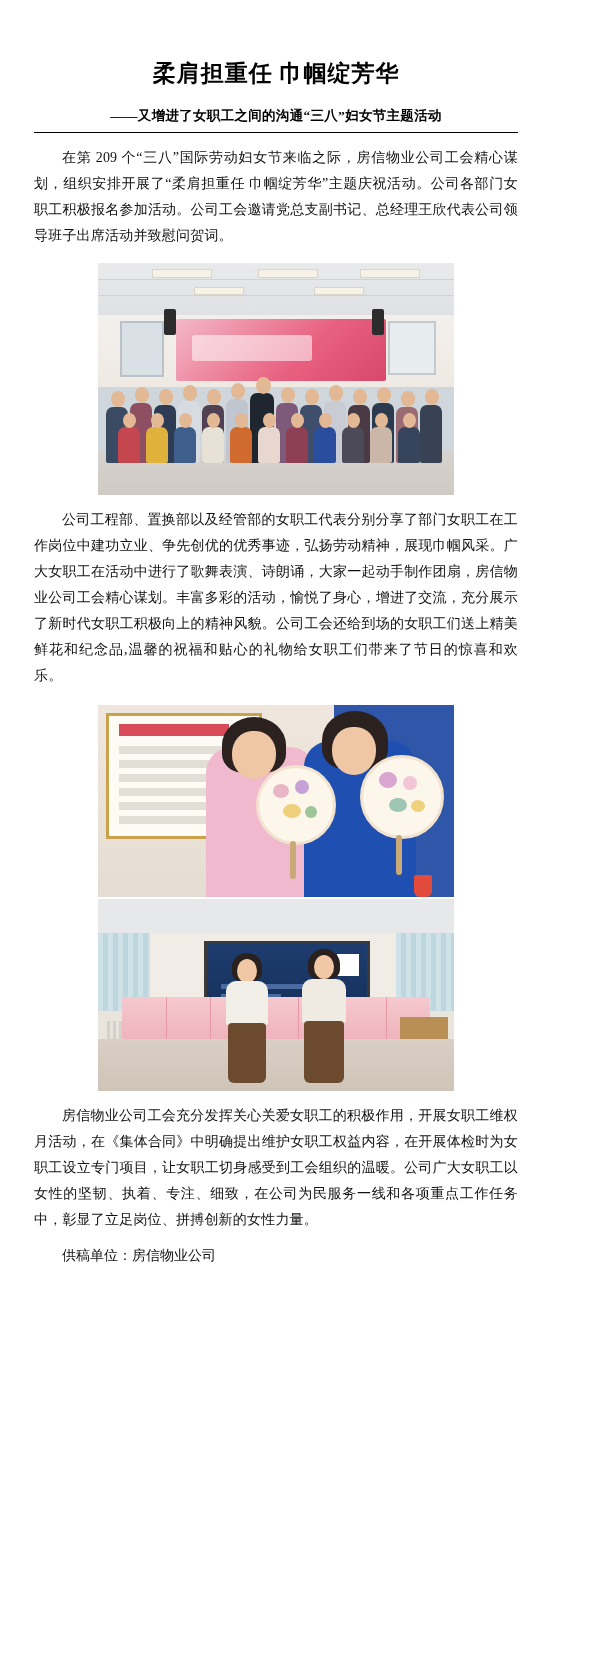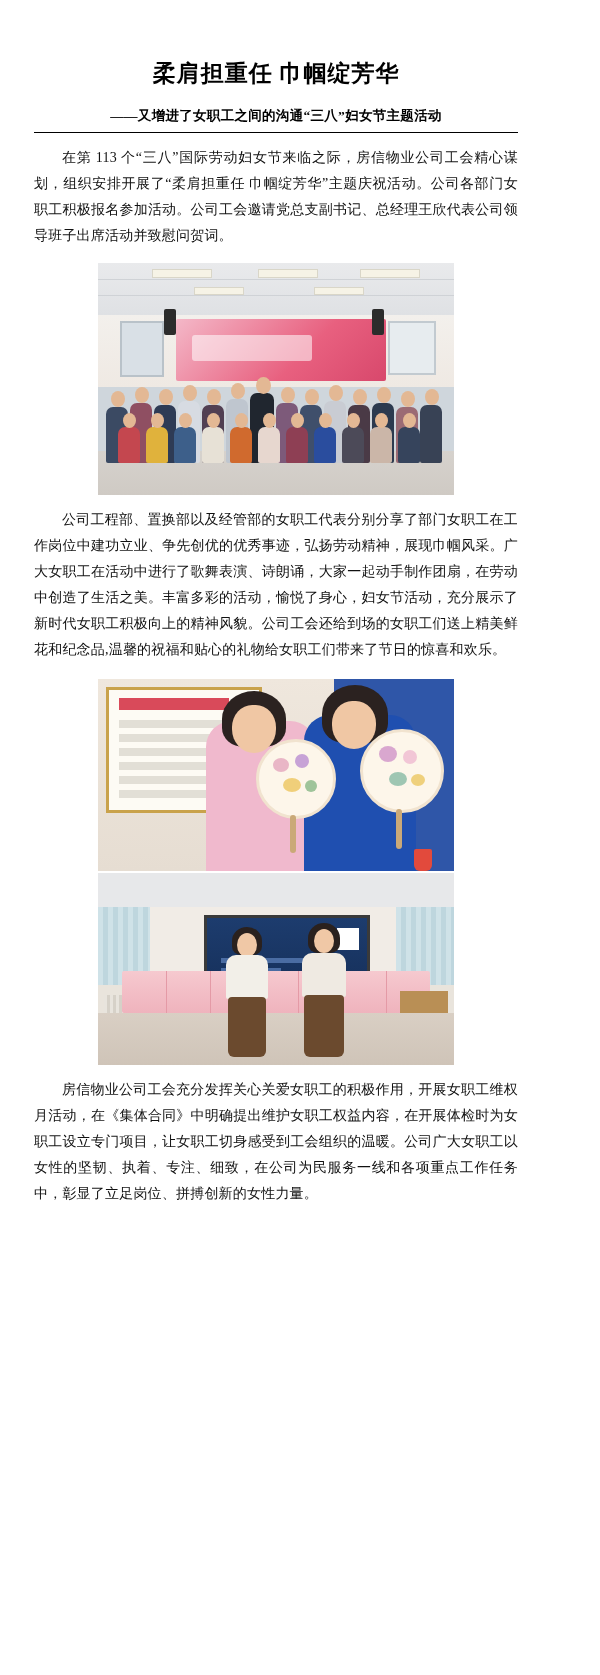--- a/index.html
+++ b/index.html
@@ -142,21 +142,21 @@
 </head>
 <body>
 
 <div class="page">
 
   <h1 class="title">柔肩担重任 巾帼绽芳华</h1>
 
   <div class="subtitle">——又增进了女职工之间的沟通“三八”妇女节主题活动</div>
   <div class="divider"></div>
 
-  <p class="body-text">在第 113 个“三八”国际劳动妇女节来临之际，房信物业公司工会精心谋划，组织安排开展了“柔肩担重任  巾帼绽芳华”主题庆祝活动。公司各部门女职工积极报名参加活动。公司工会邀请党总支副书记、总经理王欣代表公司领导班子出席活动并致慰问贺词。</p>
+  <p class="body-text">在第 209 个“三八”国际劳动妇女节来临之际，房信物业公司工会精心谋划，组织安排开展了“柔肩担重任  巾帼绽芳华”主题庆祝活动。公司各部门女职工积极报名参加活动。公司工会邀请党总支副书记、总经理王欣代表公司领导班子出席活动并致慰问贺词。</p>
 
   <div class="figure fig1">
     <div class="f1-ceil">
       <div class="panelline" style="top:16px;"></div>
       <div class="panelline" style="top:32px;"></div>
       <div class="f1-light" style="left:54px; top:6px; width:58px; height:7px;"></div>
       <div class="f1-light" style="left:160px; top:6px; width:58px; height:7px;"></div>
       <div class="f1-light" style="left:262px; top:6px; width:58px; height:7px;"></div>
       <div class="f1-light" style="left:96px; top:24px; width:48px; height:6px;"></div>
       <div class="f1-light" style="left:216px; top:24px; width:48px; height:6px;"></div>
@@ -216,21 +216,21 @@
         <div class="f1-head" style="left:221px;top:46px; width:13px; height:15px;"></div>
       <div class="f1-p" style="left:244px;width:22px; height:36px; background:#4c4a58;"></div>
         <div class="f1-head" style="left:249px;top:46px; width:13px; height:15px;"></div>
       <div class="f1-p" style="left:272px;width:22px; height:36px; background:#cbb6a8;"></div>
         <div class="f1-head" style="left:277px;top:46px; width:13px; height:15px;"></div>
       <div class="f1-p" style="left:300px;width:22px; height:36px; background:#36445c;"></div>
         <div class="f1-head" style="left:305px;top:46px; width:13px; height:15px;"></div>
     </div>
   </div>
 
-  <p class="body-text">公司工程部、置换部以及经管部的女职工代表分别分享了部门女职工在工作岗位中建功立业、争先创优的优秀事迹，弘扬劳动精神，展现巾帼风采。广大女职工在活动中进行了歌舞表演、诗朗诵，大家一起动手制作团扇，在劳动中创造了生活之美。丰富多彩的活动，愉悦了身心，妇女节活动，充分展示了新时代女职工积极向上的精神风貌。公司工会还给到场的女职工们送上精美鲜花和纪念品,温馨的祝福和贴心的礼物给女职工们带来了节日的惊喜和欢乐。</p>
+  <p class="body-text">公司工程部、置换部以及经管部的女职工代表分别分享了部门女职工在工作岗位中建功立业、争先创优的优秀事迹，弘扬劳动精神，展现巾帼风采。广大女职工在活动中进行了歌舞表演、诗朗诵，大家一起动手制作团扇，房信物业公司工会精心谋划。丰富多彩的活动，愉悦了身心，增进了交流，充分展示了新时代女职工积极向上的精神风貌。公司工会还给到场的女职工们送上精美鲜花和纪念品,温馨的祝福和贴心的礼物给女职工们带来了节日的惊喜和欢乐。</p>
 
   <div class="figure fig2">
     <div class="f2-bg"></div>
     <div class="f2-wallR"></div>
     <div class="f2-board">
       <div class="hdr"></div>
       <div class="row" style="top:30px; width:128px;"></div>
       <div class="row" style="top:44px; width:128px;"></div>
       <div class="row" style="top:58px; width:128px;"></div>
       <div class="row" style="top:72px; width:128px;"></div>
@@ -294,14 +294,15 @@
     <div class="f3-person" style="left:196px; width:58px; height:134px;">
       <div class="f3-hair2" style="left:14px; top:0; width:32px; height:30px;"></div>
       <div class="f3-head2" style="left:20px; top:6px; width:20px; height:24px;"></div>
       <div class="f3-top" style="left:8px; top:30px; width:44px; height:44px; background:#efeae2;"></div>
       <div class="f3-skirt" style="left:10px; top:72px; width:40px; height:62px;"></div>
     </div>
   </div>
 
   <p class="body-text">房信物业公司工会充分发挥关心关爱女职工的积极作用，开展女职工维权月活动，在《集体合同》中明确提出维护女职工权益内容，在开展体检时为女职工设立专门项目，让女职工切身感受到工会组织的温暖。公司广大女职工以女性的坚韧、执着、专注、细致，在公司为民服务一线和各项重点工作任务中，彰显了立足岗位、拼搏创新的女性力量。</p>
 
+  <div class="sig">供稿单位：房信物业公司</div>
 
 </div>
 
 </body></html>

